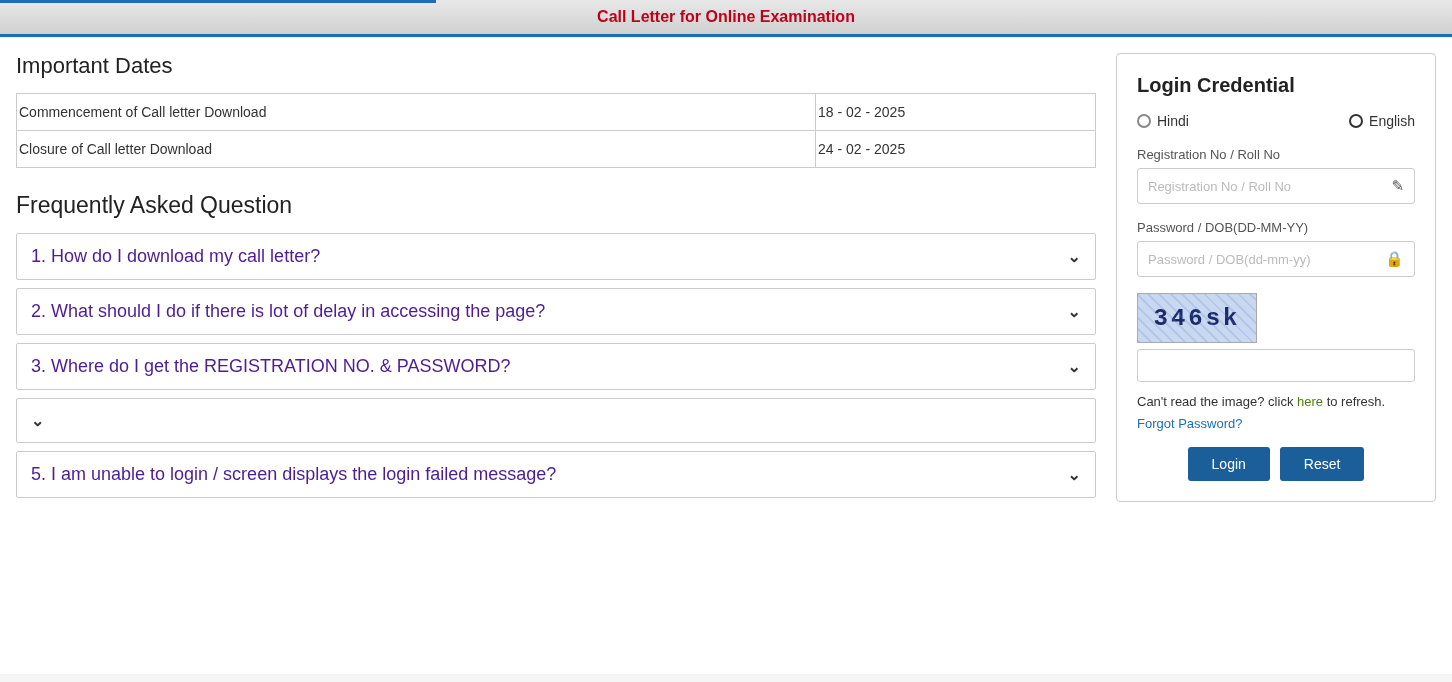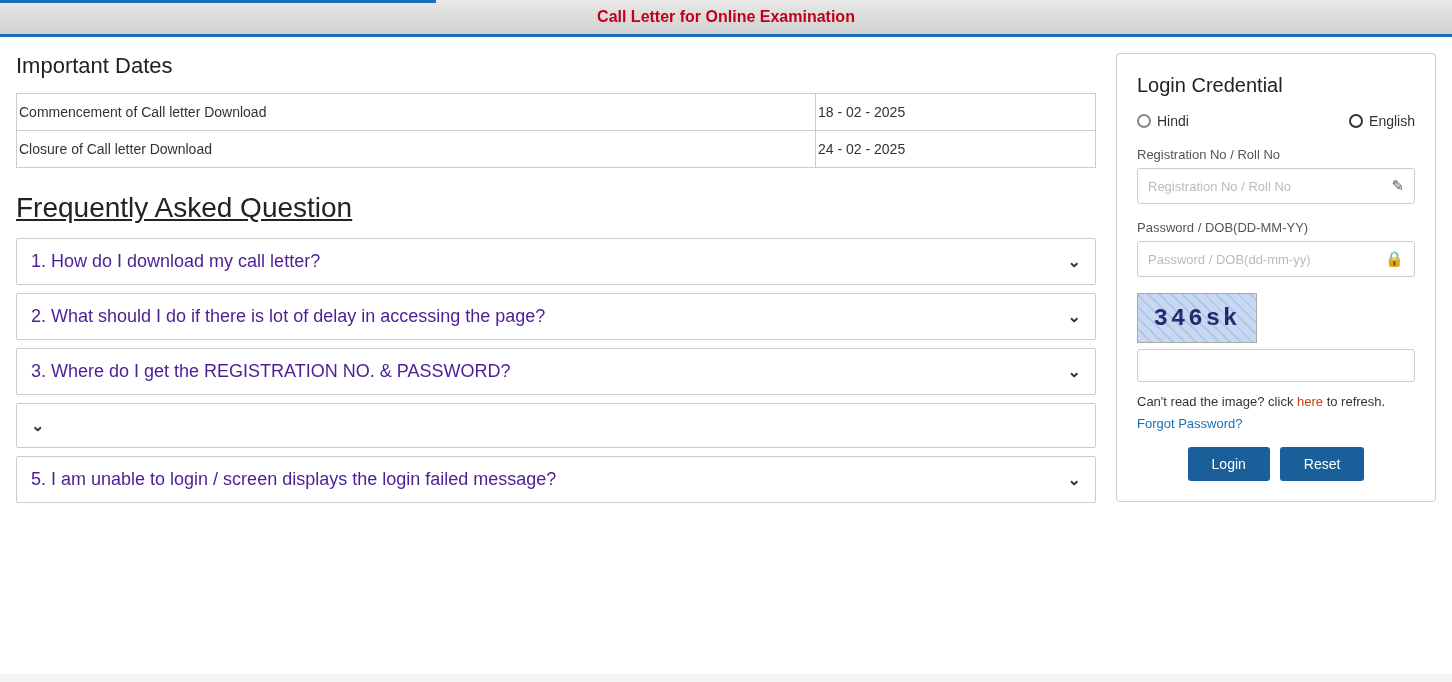--- a/index.html
+++ b/index.html
@@ -70,25 +70,24 @@
     .dates-table td {
       padding: 10px 2px;
       border-right: 1px solid #ccc;
       color: #333;
     }
     .dates-table td:last-child {
       border-right: none;
       width: 280px;
     }
     .faq-title {
-      font-size: 28px;
+      font-size: 23px;
       font-weight: normal;
       color: #222;
       margin-bottom: 14px;
-      text-decoration: underline;
     }
     .faq-item {
       border: 1px solid #ccc;
       border-radius: 2px;
       margin-bottom: 8px;
       padding: 12px 14px;
       display: flex;
       justify-content: space-between;
       align-items: center;
       cursor: pointer;
@@ -99,21 +98,21 @@
       font-size: 18px;
     }
     .faq-chevron {
       color: #333;
       font-size: 16px;
       font-weight: bold;
     }
     
     .login-title {
       font-size: 20px;
-      font-weight: normal;
+      font-weight: bold;
       color: #222;
       margin-bottom: 16px;
     }
     .lang-options {
       display: flex;
       margin-bottom: 18px;
       align-items: center;
       justify-content: space-between;
     }
     .lang-option {
@@ -213,21 +212,21 @@
       font-size: 13px;
       background: transparent;
     }
     .captcha-hint {
       font-size: 13px;
       color: #333;
       margin-bottom: 4px;
       line-height: 1.5;
     }
     .captcha-hint a {
-      color: #c2410c;
+      color: #4d7c0f;
       text-decoration: none;
     }
     .forgot-password {
       color: #1a6fba;
       font-size: 13px;
       text-decoration: none;
       display: block;
       margin-bottom: 16px;
     }
     .button-row {

